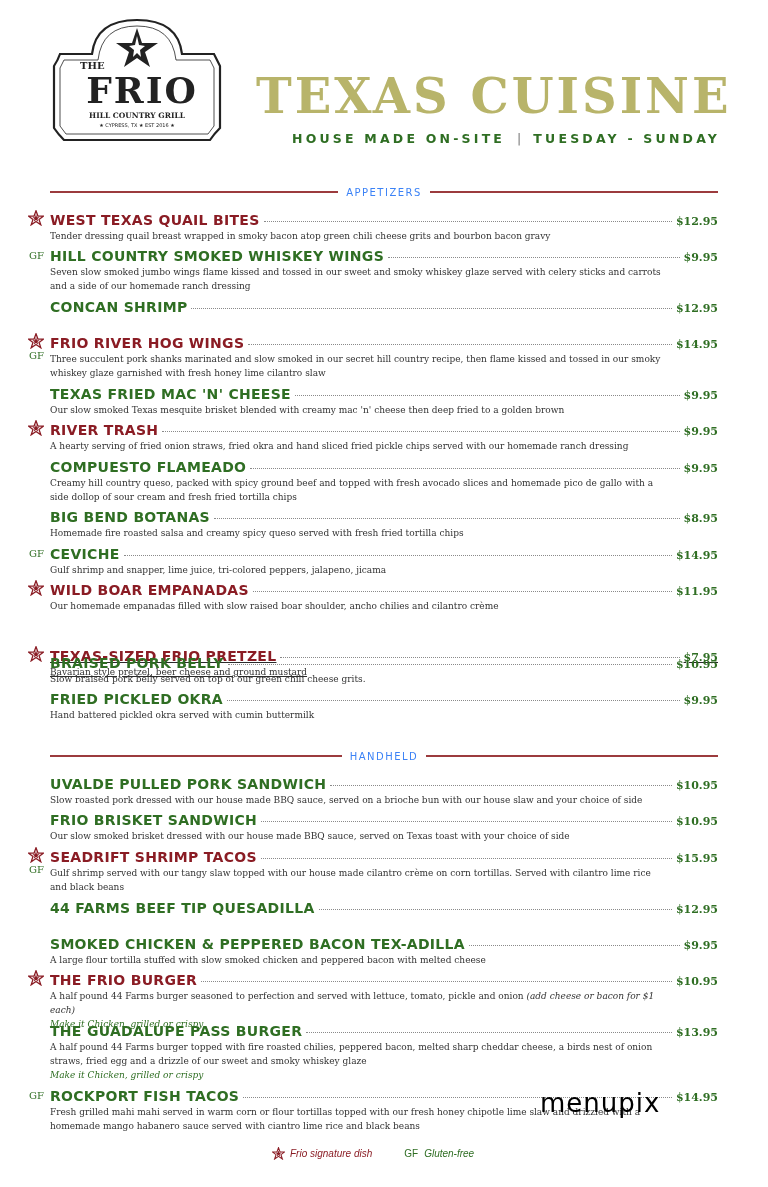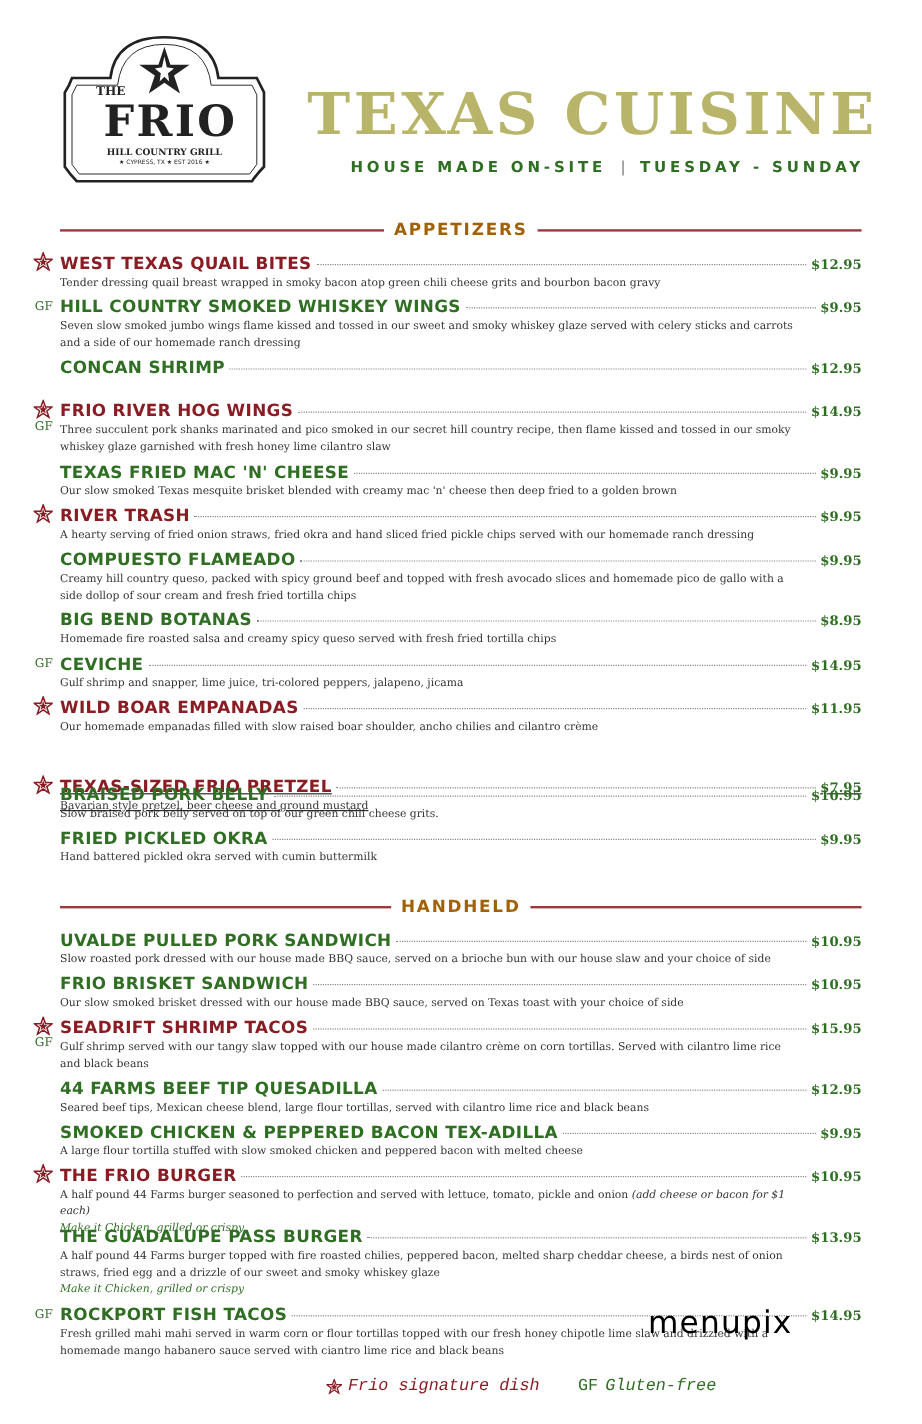--- a/index.html
+++ b/index.html
@@ -1,52 +1,52 @@
 <!DOCTYPE html>
 <html><head>
 <meta charset="utf-8">
 <style>
   html, body { margin:0; padding:0; background:#ffffff; }
   body { width:768px; height:1187px; position:relative; overflow:hidden; font-family:"DejaVu Serif", serif; color:#2b2b2b; }
 
   
-  .logo { position:absolute; left:50px; top:27px; width:174px; height:128px; }
+  .logo { position:absolute; left:50px; top:16px; width:174px; height:128px; }
   .logo svg { width:100%; height:100%; }
   .title { position:absolute; left:256px; top:66px; width:470px; text-align:left;
            font-family:"DejaVu Serif", serif; font-weight:bold; font-size:48px; letter-spacing:3px;
            color:#b8b46a; line-height:60px; white-space:nowrap; }
   .subtitle { position:absolute; left:264px; top:131px; width:460px; white-space:nowrap;
               font-family:"DejaVu Sans", sans-serif; font-weight:bold; font-size:12.5px;
               letter-spacing:3.2px; color:#2f6e23;margin-left:28px; }
   .subtitle .sep { color:#777; font-weight:normal; margin:0 12px; letter-spacing:0; }
 
   
   .section { position:absolute; left:50px; width:668px; height:20px; display:flex; align-items:center; }
   .section .rule { flex:1; height:2px; background:#9c3b3d; }
-  .section .label { padding:0 8px; font-family:"DejaVu Sans", sans-serif; font-weight:bold; font-size:14px;
-                    letter-spacing:1.5px; color:#a16207; }
+  .section .label { padding:0 8px; font-family:"DejaVu Sans", sans-serif; font-weight:normal; font-size:10px;
+                    letter-spacing:1.5px; color:#3b82f6; }
 
   
   .item { position:absolute; left:50px; width:668px; }
   .item .row { display:flex; align-items:baseline; height:16px; }
   .item .name { font-family:"DejaVu Sans", sans-serif; font-weight:bold; font-size:14px;
                 letter-spacing:0.3px; white-space:nowrap; color:#2f6e23; }
   .item.sig .name { color:#8a1c24; }
   .item .dots { flex:1; border-bottom:1px dotted #8a8a8a; margin:0 4px; transform:translateY(-3px); }
   .item .price { font-family:"DejaVu Serif", serif; font-weight:bold; font-size:11px; color:#2f6e23; white-space:nowrap; }
   .item .desc { font-family:"DejaVu Serif", serif; font-size:9px; line-height:14px; color:#333; margin-top:1px; width:620px; }
   .item .desc i { font-style:italic; }
   .item .note { font-family:"DejaVu Serif", serif; font-style:italic; font-size:9px; line-height:14px; color:#2f6e23; }
 
   .mark-star { position:absolute; left:-22px; top:-2px; width:16px; height:16px; }
   .mark-gf { position:absolute; left:-21px; font-family:"DejaVu Serif", serif; font-size:10px; color:#2f6e23; }
 
   
   .legend { position:absolute; top:1147px; left:272px; display:flex; align-items:center; gap:32px;
-            font-family:Liberation Mono, monospace; font-style:italic; font-size:14px; }
+            font-family:Liberation Sans, sans-serif; font-style:italic; font-size:10px; }
   .legend .sigl { color:#8a1c24; display:flex; align-items:center; gap:5px; }
   .legend .gfl { color:#2f6e23; display:flex; align-items:center; gap:6px; }
   .legend .gfl .gf { font-style:normal; }
   .legend svg { width:13px; height:13px; }
 
   .watermark { position:absolute; left:540px; top:1088px; font-family:"DejaVu Sans", sans-serif;
                font-size:26px; color:#000000; letter-spacing:1px; }
 </style>
 </head>
 <body>
@@ -108,21 +108,21 @@
       <svg class="mark-star" viewBox="0 0 20 20">
         <polygon points="10,1 12.4,7.6 19.5,7.6 13.8,11.8 16,18.5 10,14.4 4,18.5 6.2,11.8 0.5,7.6 7.6,7.6" fill="none" stroke="#8a1c24" stroke-width="1.6"></polygon>
         <polygon points="10,5 11.2,9 14.5,9 11.8,11.2 12.8,14.5 10,12.4 7.2,14.5 8.2,11.2 5.5,9 8.8,9" fill="#8a1c24"></polygon>
       </svg>
       <span class="mark-gf" style="top:15px">GF</span>
       <div class="row">
         <span class="name">FRIO RIVER HOG WINGS</span>
         <span class="dots"></span>
         <span class="price">$14.95</span>
       </div>
-      <div class="desc"><span>Three succulent pork shanks marinated and pico smoked in our secret hill country recipe, then flame kissed and tossed in our smoky whiskey glaze garnished with fresh honey lime cilantro slaw</span></div>
+      <div class="desc"><span>Three succulent pork shanks marinated and slow smoked in our secret hill country recipe, then flame kissed and tossed in our smoky whiskey glaze garnished with fresh honey lime cilantro slaw</span></div>
     </div>
     <div class="item" style="top: 386px;">
       <div class="row">
         <span class="name">TEXAS FRIED MAC 'N' CHEESE</span>
         <span class="dots"></span>
         <span class="price">$9.95</span>
       </div>
       <div class="desc"><span>Our slow smoked Texas mesquite brisket blended with creamy mac 'n' cheese then deep fried to a golden brown</span></div>
     </div>
     <div class="item sig" style="top: 422px;">
@@ -239,21 +239,20 @@
         <span class="price">$15.95</span>
       </div>
       <div class="desc"><span>Gulf shrimp served with our tangy slaw topped with our house made cilantro crème on corn tortillas. Served with cilantro lime rice and black beans</span></div>
     </div>
     <div class="item" style="top: 900px;">
       <div class="row">
         <span class="name">44 FARMS BEEF TIP QUESADILLA</span>
         <span class="dots"></span>
         <span class="price">$12.95</span>
       </div>
-      <div class="desc"><span>Seared beef tips, Mexican cheese blend, large flour tortillas, served with cilantro lime rice and black beans</span></div>
     </div>
     <div class="item" style="top: 936px;">
       <div class="row">
         <span class="name">SMOKED CHICKEN &amp; PEPPERED BACON TEX-ADILLA</span>
         <span class="dots"></span>
         <span class="price">$9.95</span>
       </div>
       <div class="desc"><span>A large flour tortilla stuffed with slow smoked chicken and peppered bacon with melted cheese</span></div>
     </div>
     <div class="item sig" style="top: 972px;">

